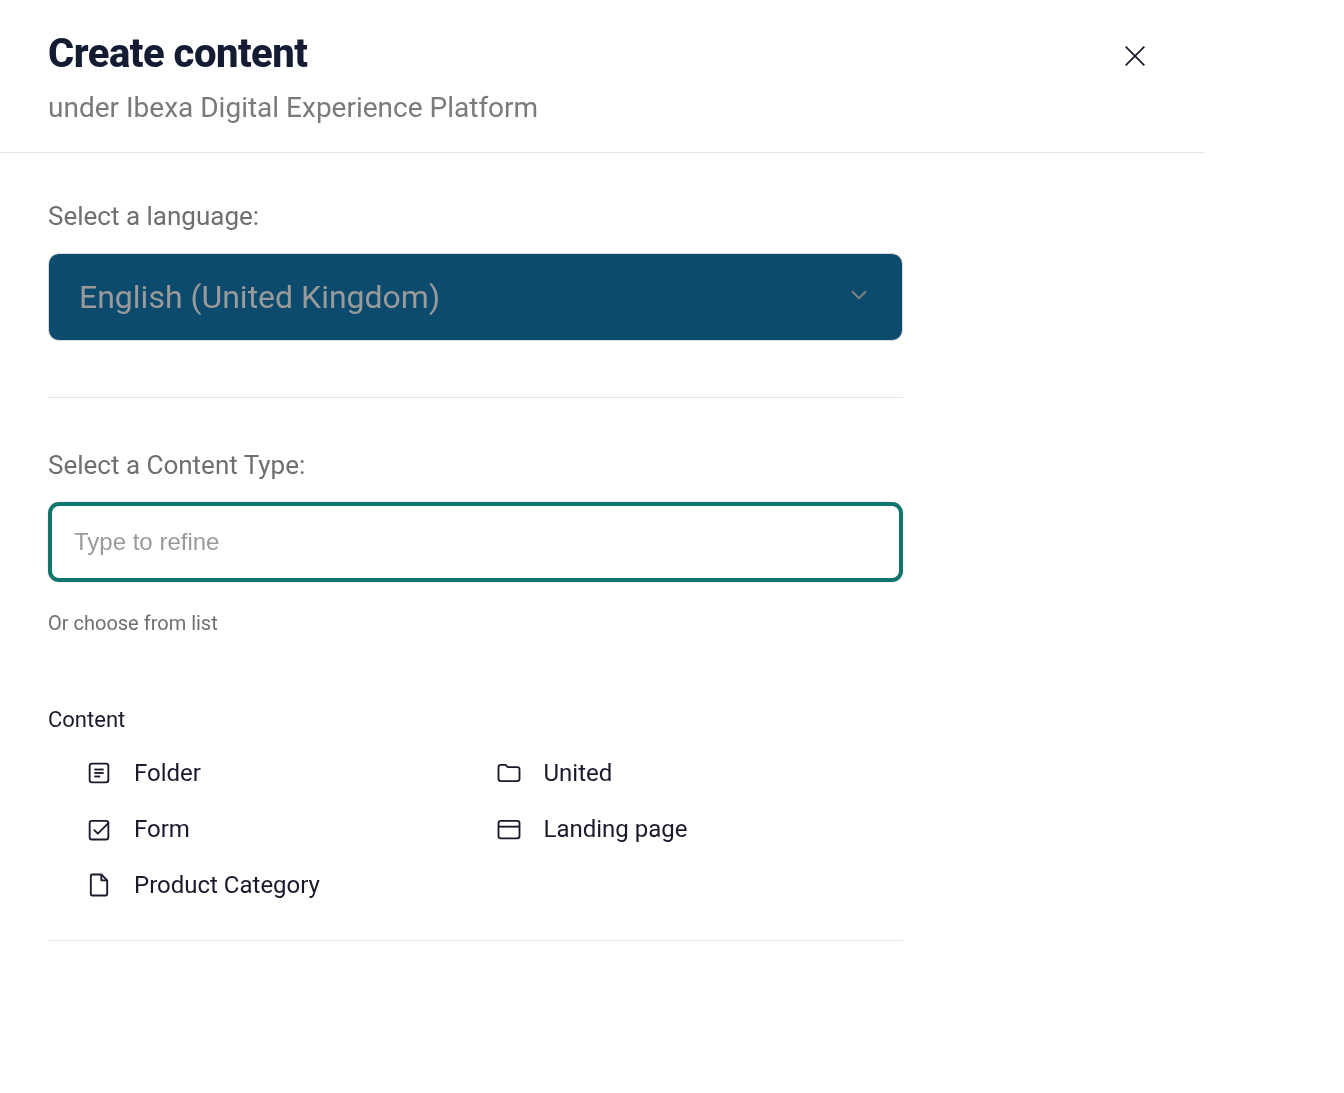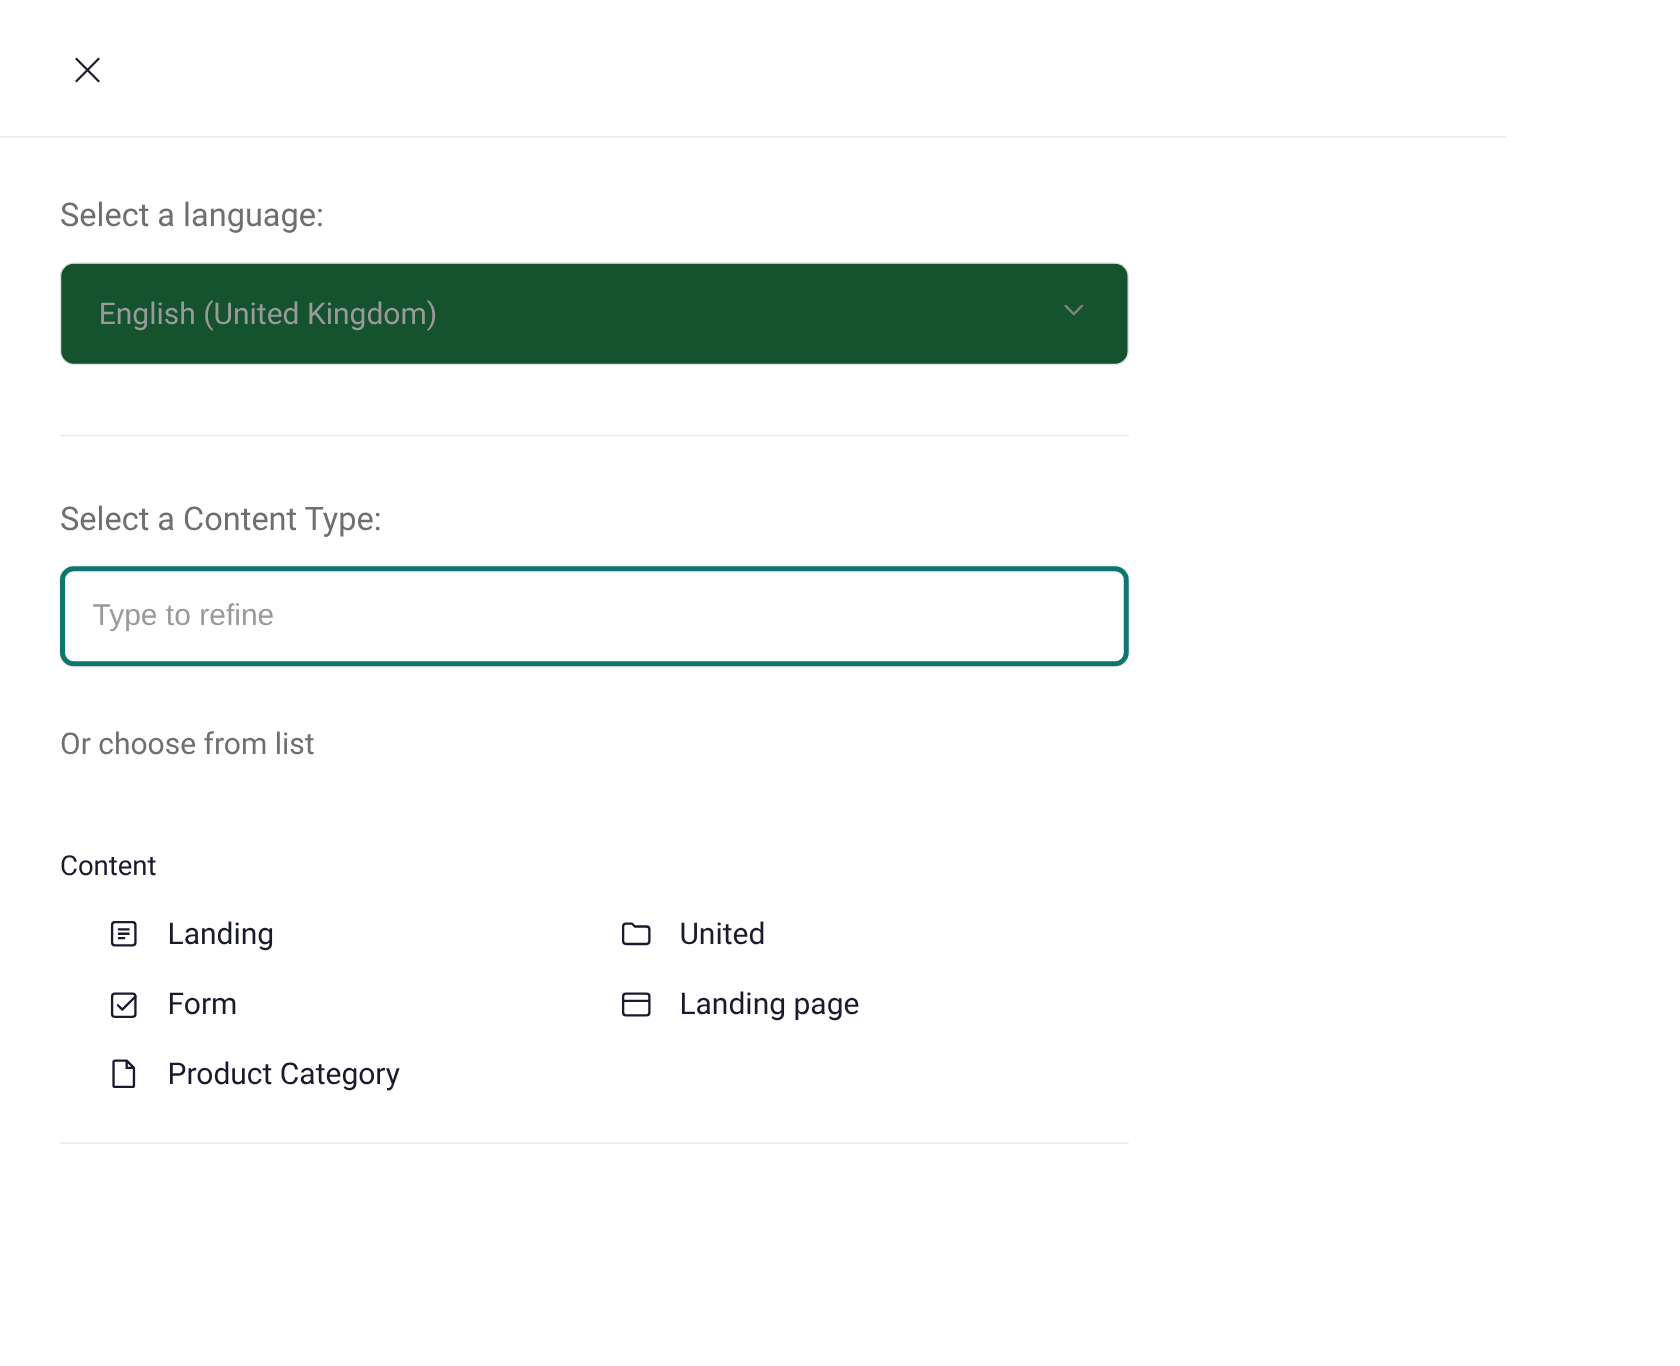--- a/index.html
+++ b/index.html
@@ -59,29 +59,29 @@
     .section {
       max-width: 855px;
     }
     .field-label {
       font-size: 26px;
       color: #6f6f6f;
       margin-bottom: 22px;
     }
     .dropdown {
       width: 100%;
-      background: #14532d;
+      background: #0c4a6e;
       border: 1px solid #dcdcdc;
       border-radius: 11px;
       padding: 24px 30px;
       display: flex;
       align-items: center;
       justify-content: space-between;
       cursor: pointer;
-      font-size: 24px;
+      font-size: 32px;
       color: #9a9a9a;
     }
     .dropdown svg {
       width: 26px;
       height: 26px;
       stroke: #808080;
     }
     .divider {
       border: none;
       border-top: 1px solid #e5e5e5;
@@ -100,23 +100,23 @@
       font-size: 24px;
       color: #1a1a2e;
       outline: none;
       background: #fff;
       box-shadow: 0 0 0 1px rgba(214, 26, 111, 0.08);
     }
     .refine-input::placeholder {
       color: #9a9a9a;
     }
     .or-choose {
-      font-size: 24px;
+      font-size: 20px;
       color: #6f6f6f;
-      margin-top: 48px;
+      margin-top: 29px;
     }
     .group-title {
       font-size: 22px;
       color: #1a1a2e;
       margin-top: 72px;
       margin-bottom: 26px;
     }
     .type-grid {
       display: grid;
       grid-template-columns: 1fr 1fr;
@@ -143,20 +143,24 @@
     .type-item .icon svg {
       width: 28px;
       height: 28px;
     }
   </style>
 </head>
 <body>
 
 <div class="dialog">
   <div class="header">
+    <div class="header-text">
+      <h1 class="title">Create content</h1>
+      <p class="subtitle">under Ibexa Digital Experience Platform</p>
+    </div>
     <button class="close-btn">
       <span class="icon">
         <svg viewBox="0 0 24 24" fill="none" stroke="currentColor" stroke-width="1.5">
           <line x1="4" y1="4" x2="20" y2="20"></line>
           <line x1="20" y1="4" x2="4" y2="20"></line>
         </svg>
       </span>
     </button>
   </div>
 
@@ -186,21 +190,21 @@
 
         <div class="type-item">
           <span class="icon">
             <svg viewBox="0 0 24 24" fill="none" stroke="#1a1a2e" stroke-width="1.6">
               <rect x="4" y="4" width="16" height="16" rx="2"></rect>
               <line x1="8" y1="9" x2="16" y2="9"></line>
               <line x1="8" y1="12" x2="16" y2="12"></line>
               <line x1="8" y1="15" x2="13" y2="15"></line>
             </svg>
           </span>
-          <span>Landing</span>
+          <span>Folder</span>
         </div>
 
         <div class="type-item">
           <span class="icon">
             <svg viewBox="0 0 24 24" fill="none" stroke="#1a1a2e" stroke-width="1.6" stroke-linejoin="round">
               <path d="M3 7a2 2 0 0 1 2-2h4l2 2h8a2 2 0 0 1 2 2v8a2 2 0 0 1-2 2H5a2 2 0 0 1-2-2V7z"></path>
             </svg>
           </span>
           <span>United</span>
         </div>

